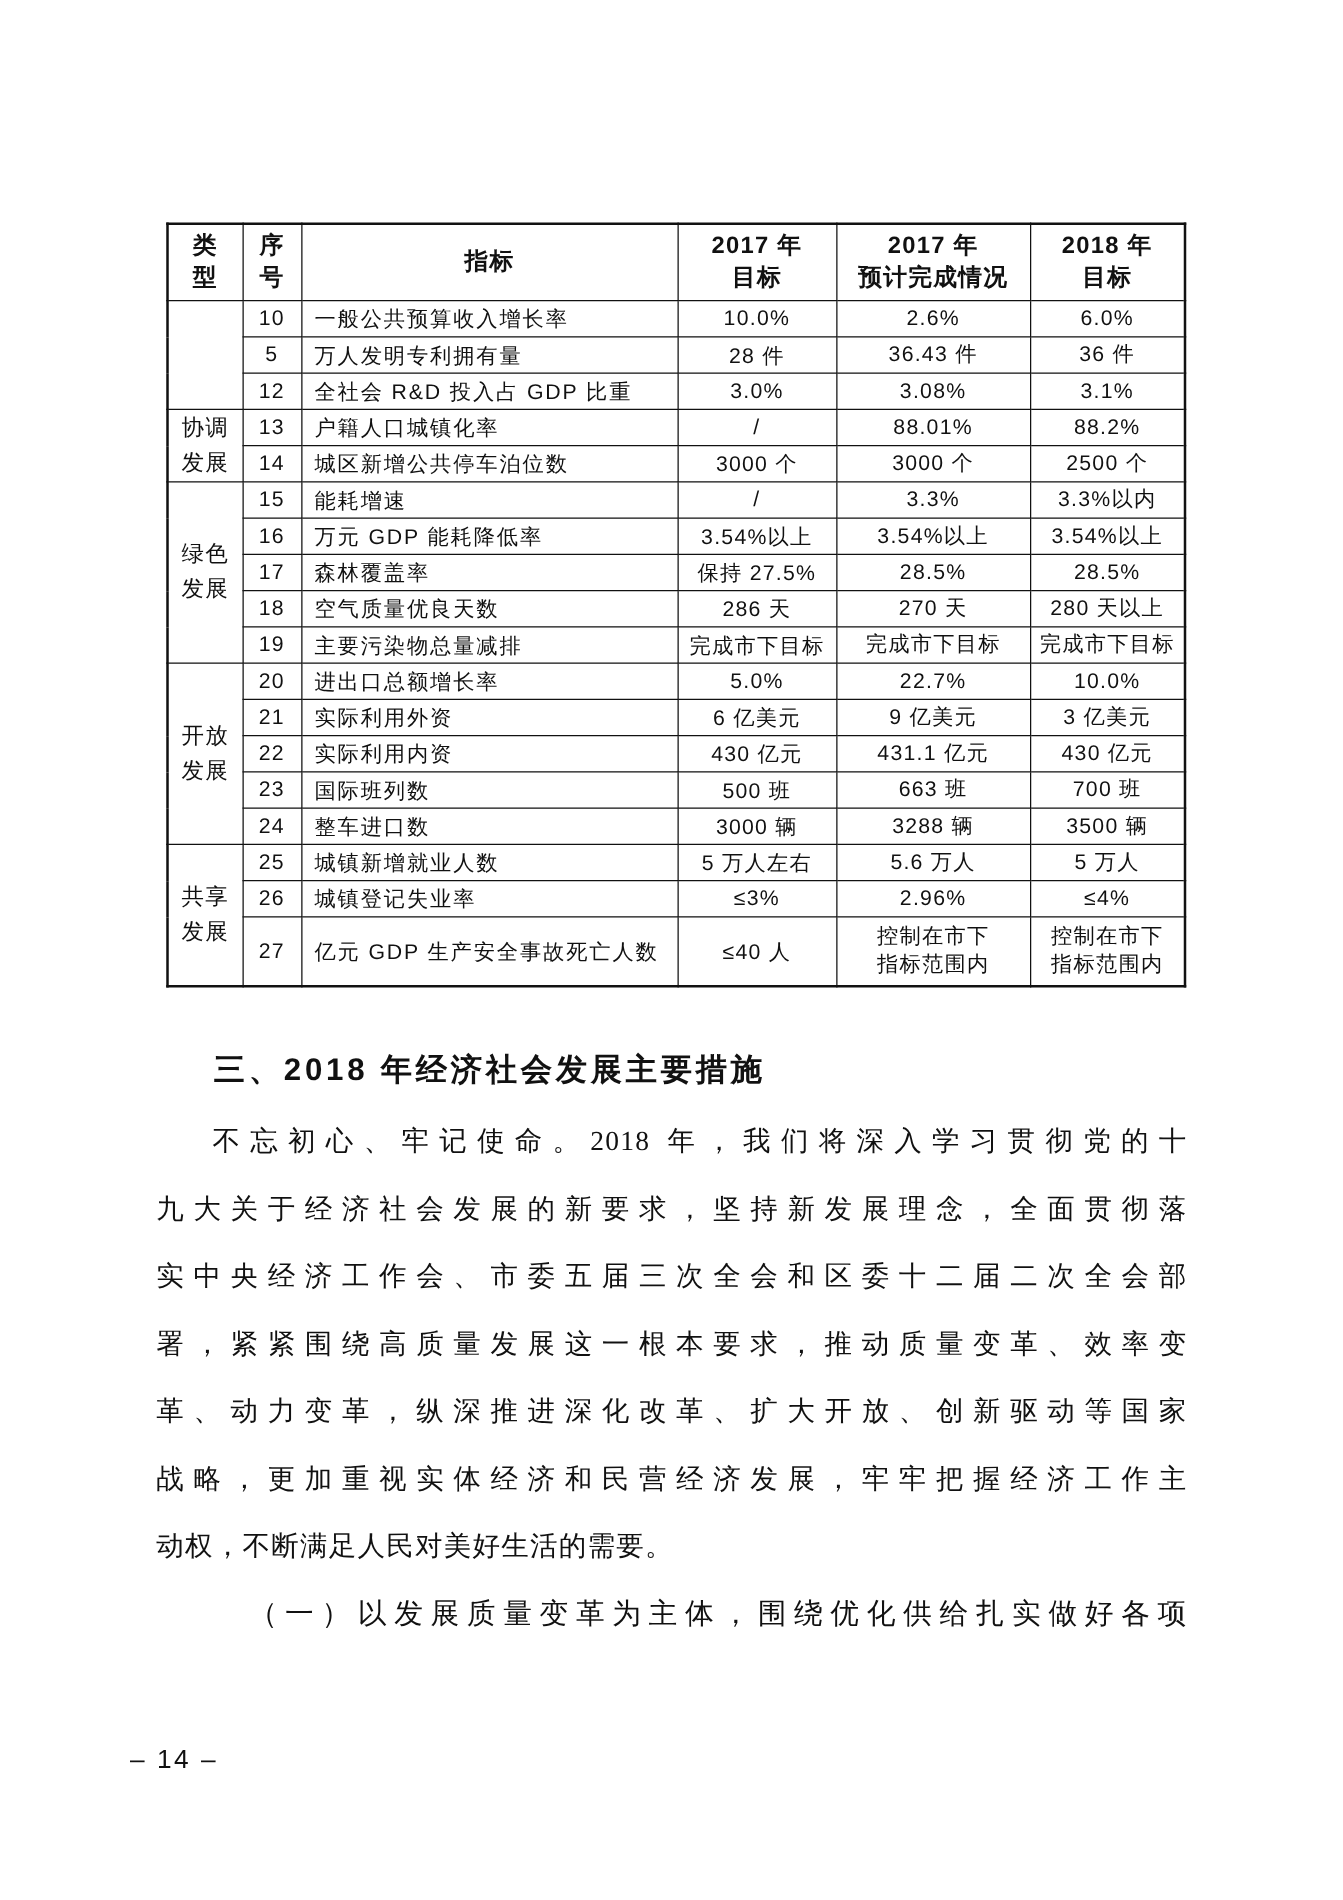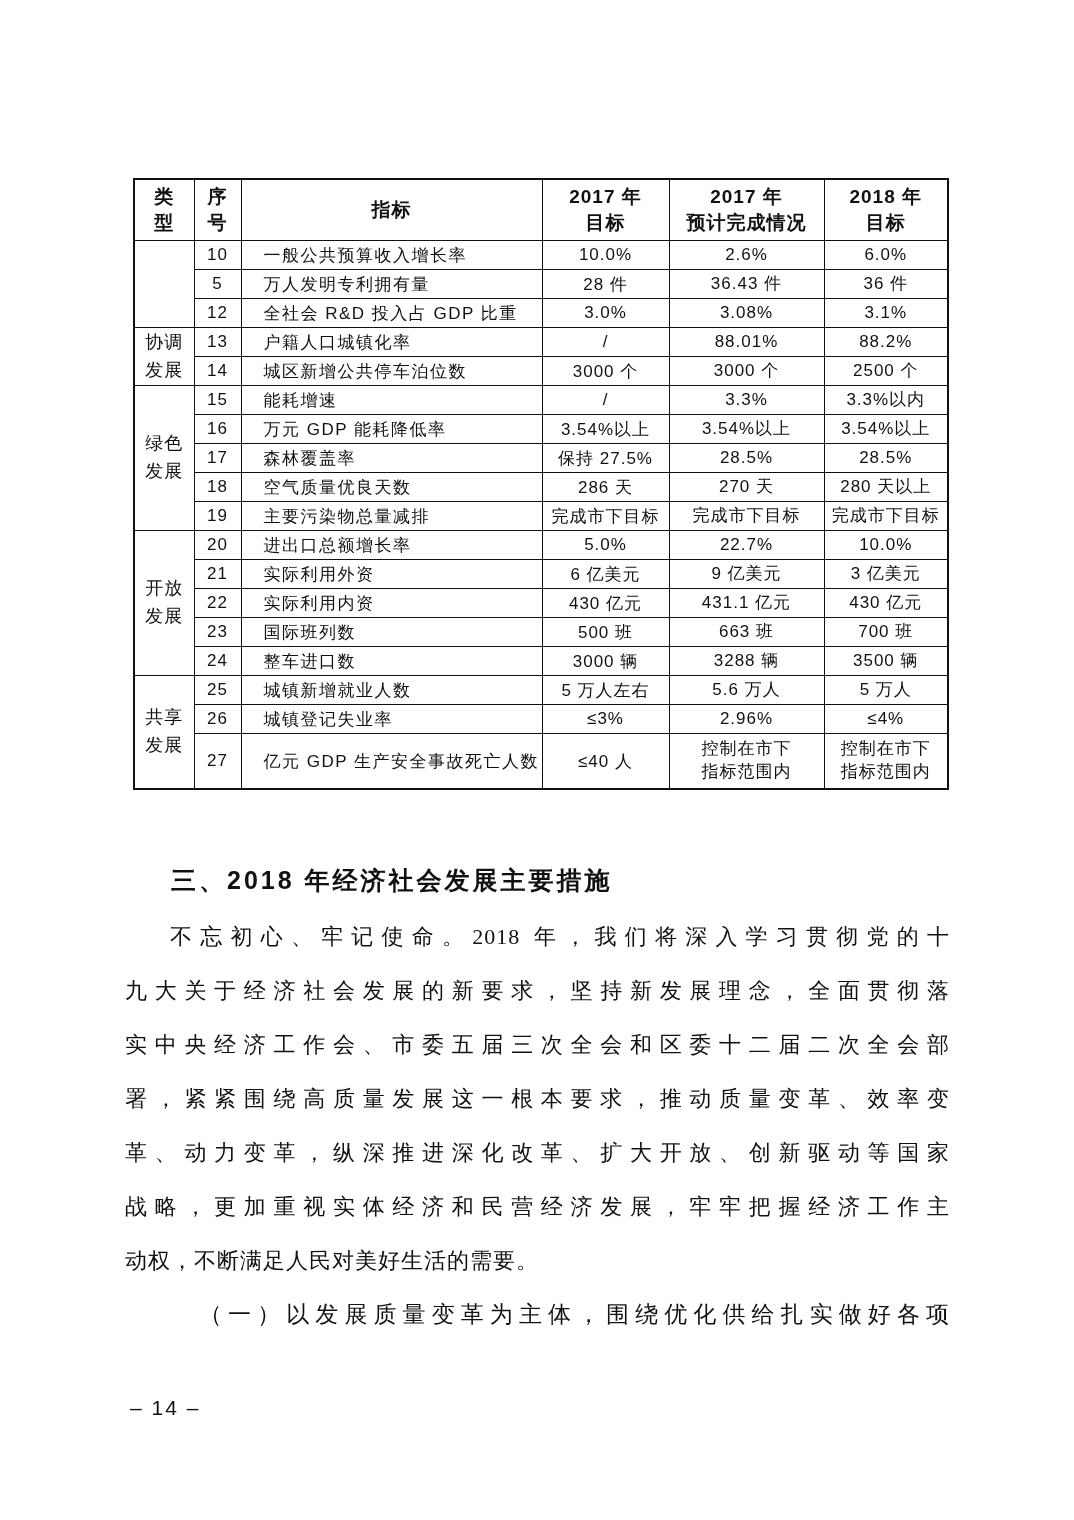--- a/index.html
+++ b/index.html
@@ -19,45 +19,45 @@
   }
   table.indicators th, table.indicators td{
     border:1px solid #111;padding:0;text-align:center;vertical-align:middle;
     overflow:hidden;
   }
   thead th{
     height:60px;font-size:19px;font-weight:600;letter-spacing:1px;
     white-space:pre-line;line-height:1.35;
   }
   tbody td{height:28px;font-size:17px;letter-spacing:1px;}
-  tbody td.indicator{text-align:left;padding-left:22px;letter-spacing:1.5px;margin-top:46px;}
+  tbody td.indicator{text-align:left;padding-left:10px;letter-spacing:1.5px;margin-top:46px;}
   tbody td.group{white-space:pre-line;font-size:18px;line-height:1.55;letter-spacing:1px;font-family:Liberation Serif, serif;}
   tbody td.wrap{white-space:pre-line;line-height:1.35;}
   tbody tr.tall td{height:54px;}
 
   
-  .bodytext{position:absolute;left:125px;top:860px;width:825px;color:#111;}
+  .bodytext{position:absolute;left:125px;top:836px;width:825px;color:#111;}
   .heading{
     font-family:"Liberation Sans", sans-serif;font-weight:bold;
     font-size:25px;letter-spacing:3px;line-height:40px;
     padding-left:46px;margin:0 0 10px 0;
   }
   .pline{
     font-size:22px;line-height:54px;height:54px;letter-spacing:1px;
     white-space:nowrap;
   }
   .pline.just{
     white-space:normal;text-align:justify;text-align-last:justify;
     text-justify:inter-ideograph;
   }
   .pline.indent{padding-left:45px;}
   .pline.sub{font-weight:normal;font-size:23px;margin-left:29px;}
 
   .pagenum{
-    position:absolute;left:130px;top:1396px;
+    position:absolute;left:104px;top:1396px;
     font-family:"Liberation Sans", sans-serif;
     font-size:21px;letter-spacing:2px;color:#111;
   }
 </style>
 </head>
 <body>
 
 <div class="page">
 
   <table class="indicators">

